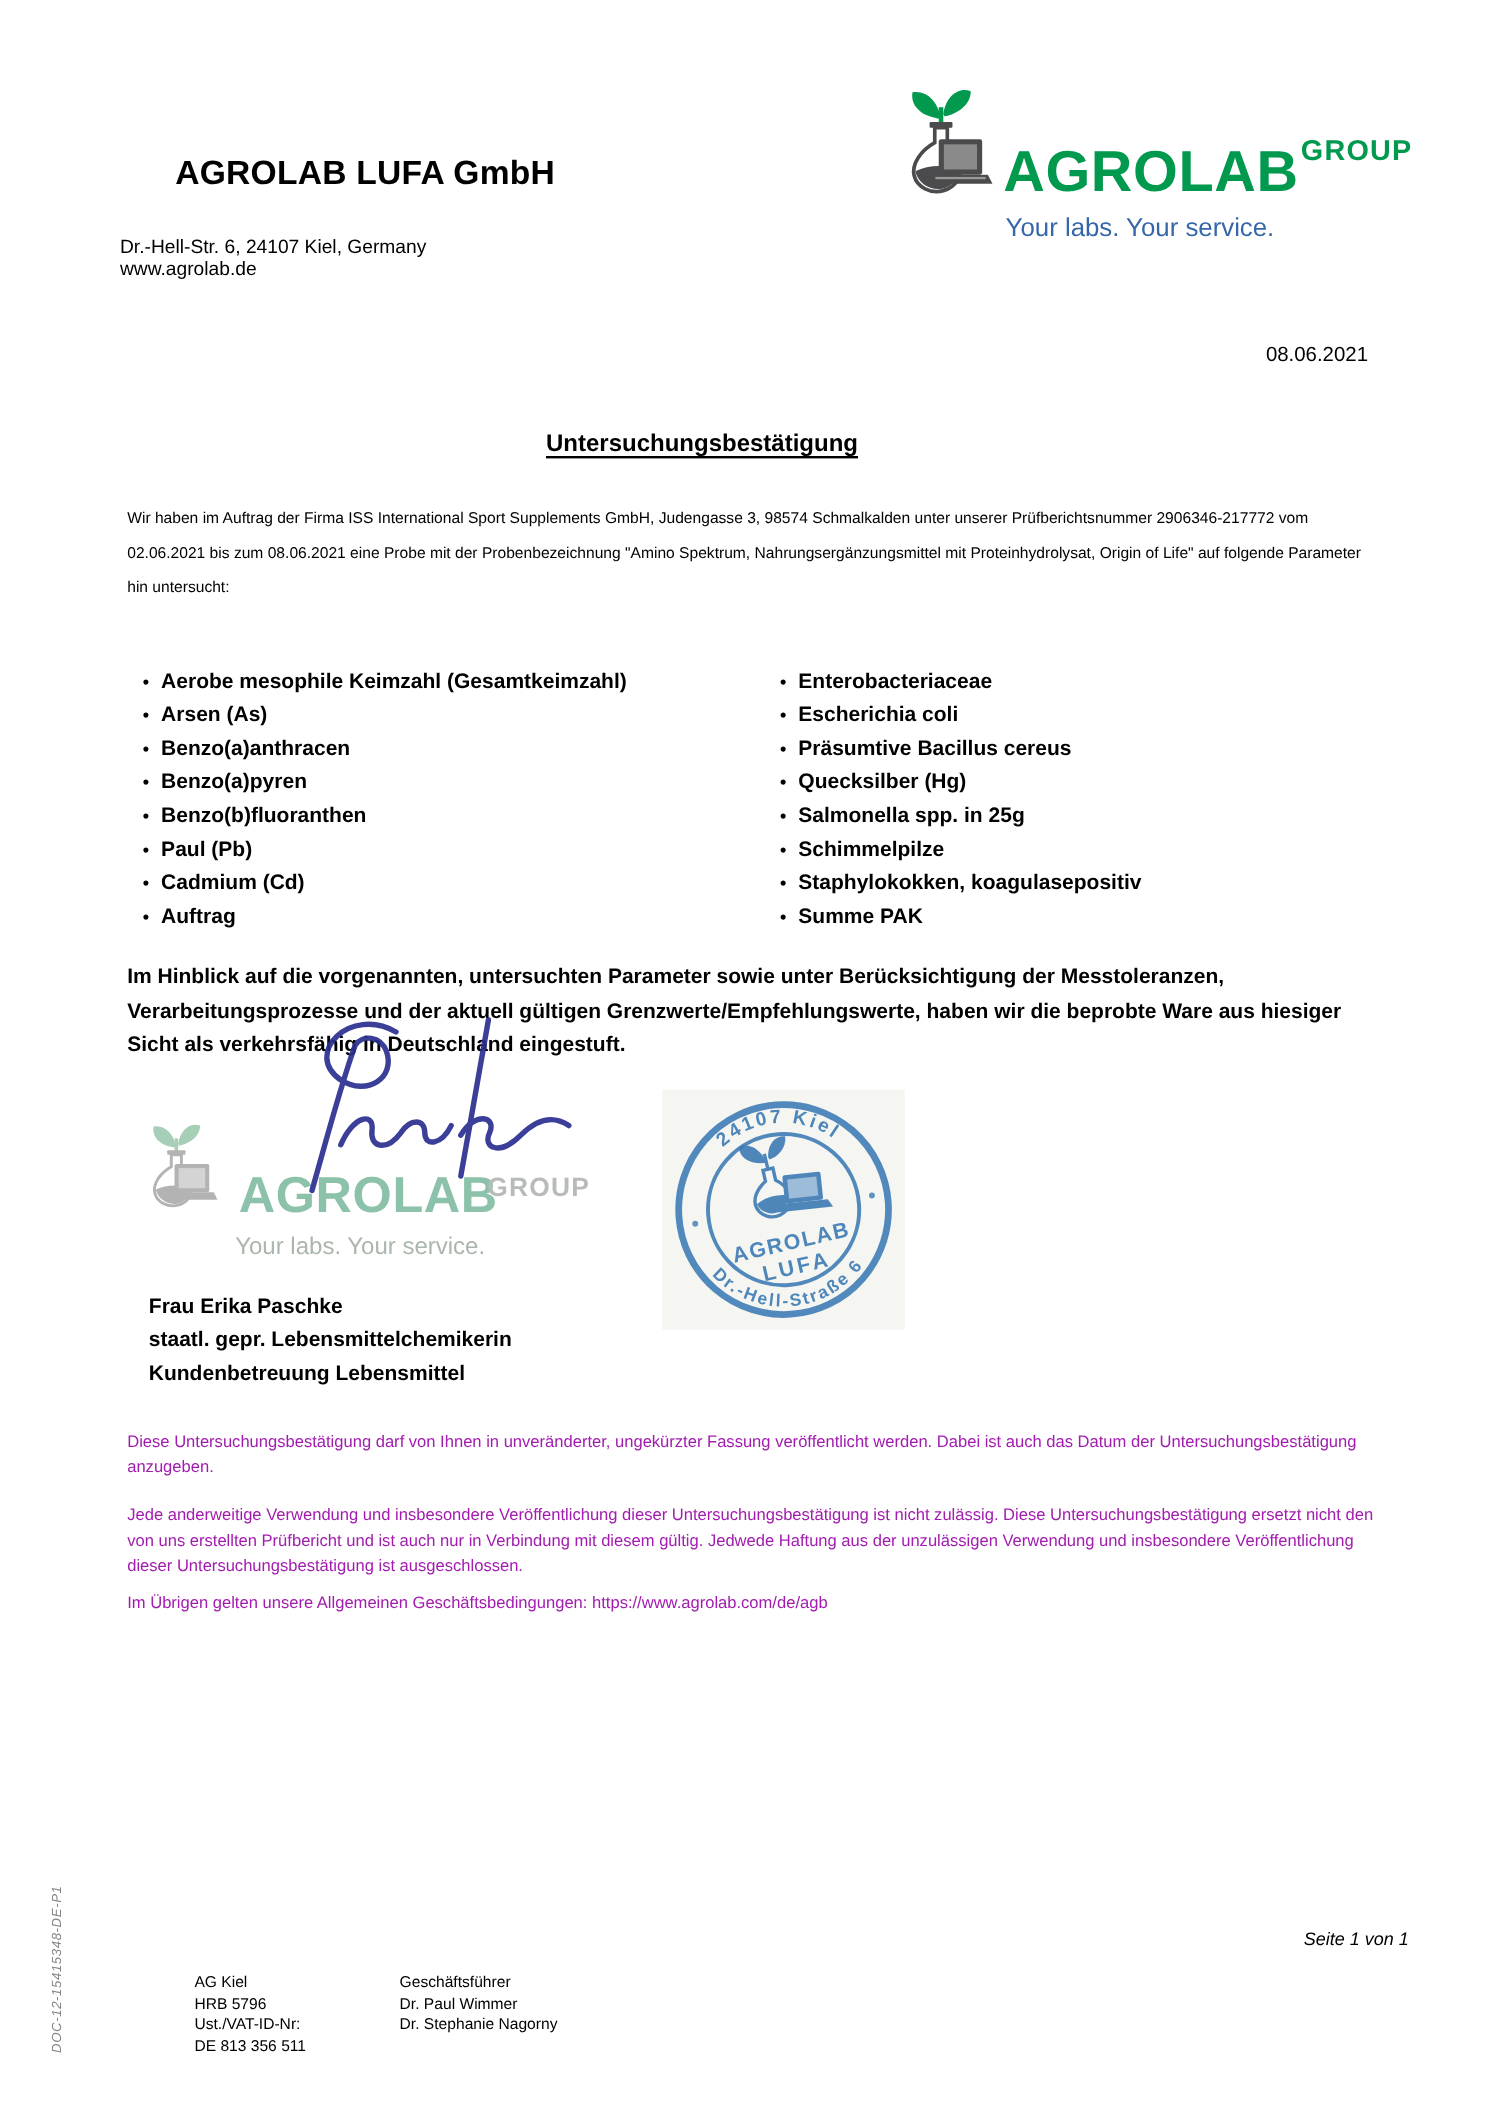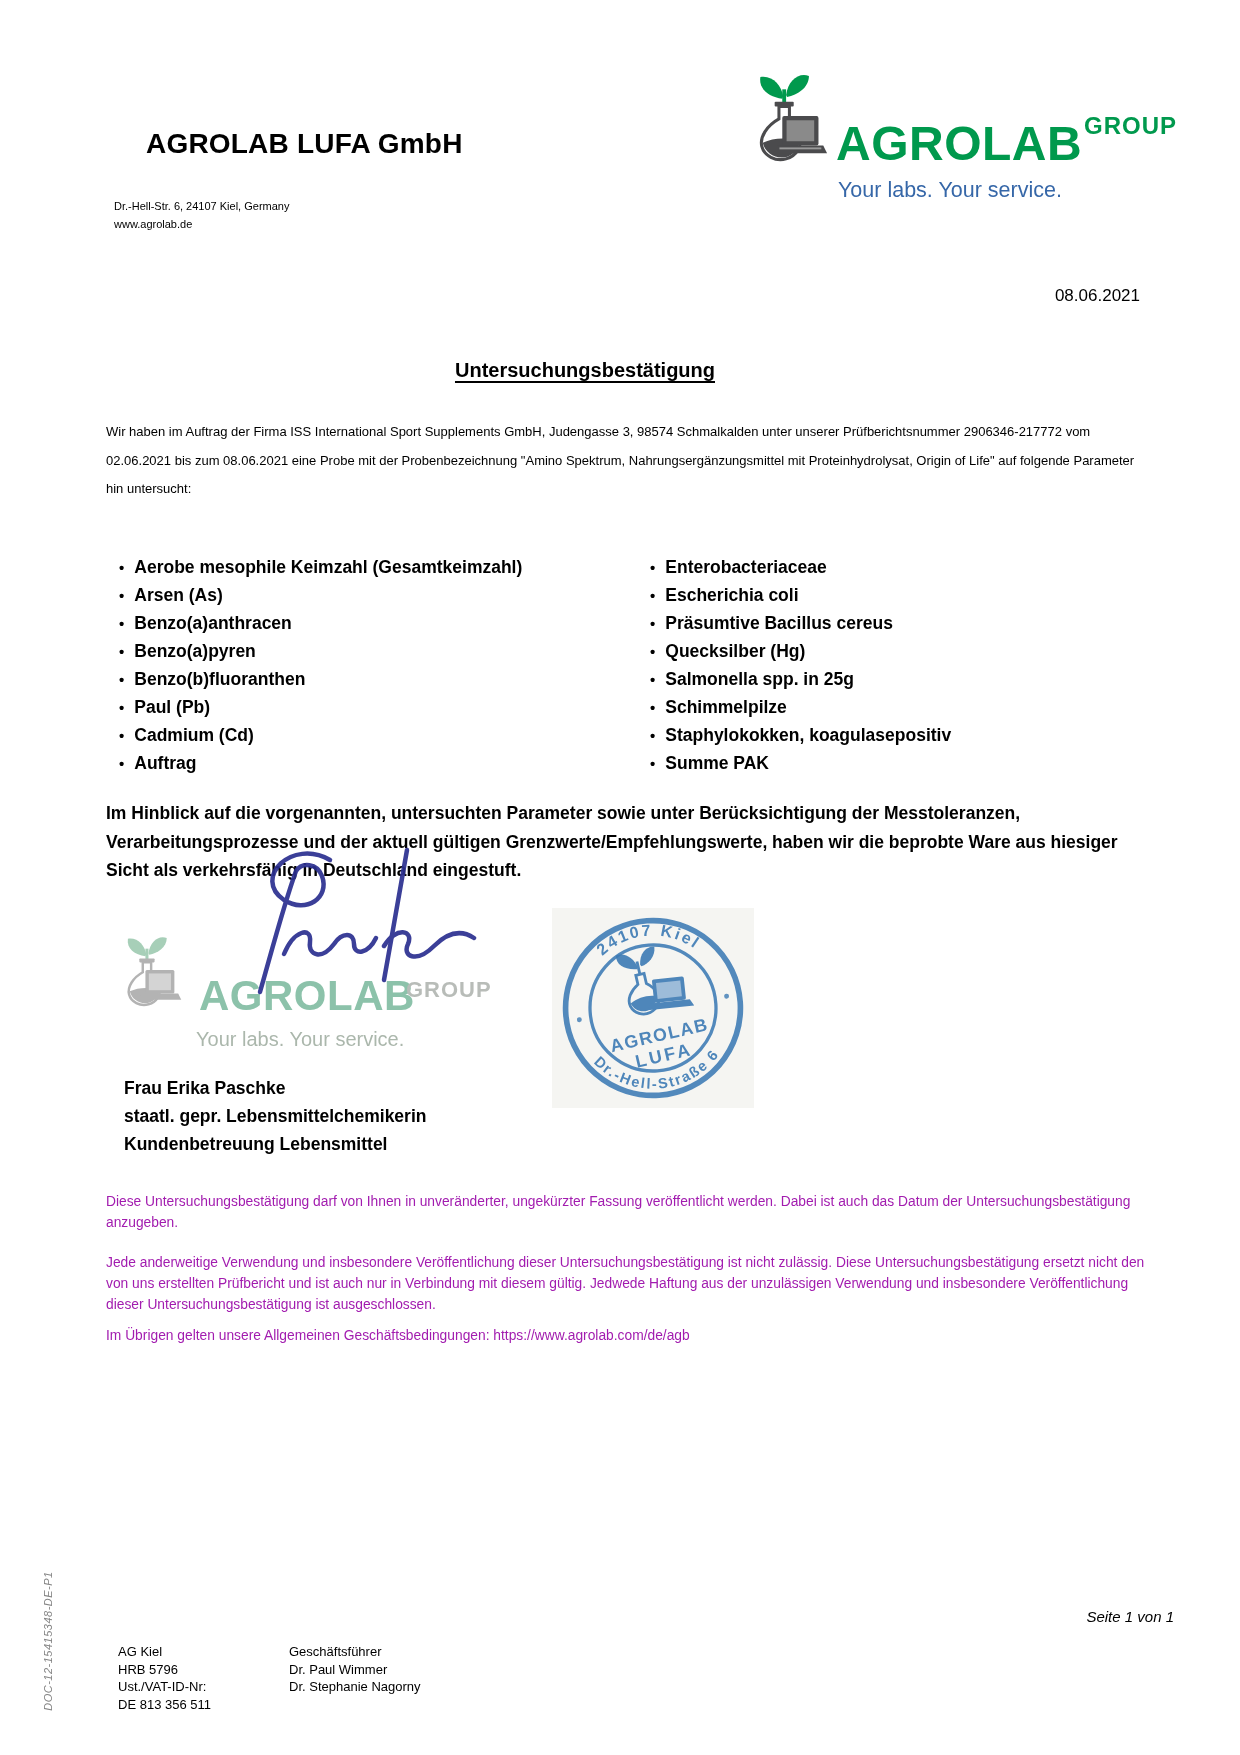--- a/index.html
+++ b/index.html
@@ -7,21 +7,21 @@
     position:relative;width:1240px;height:1755px;background:#ffffff;
     font-family:"Liberation Sans",sans-serif;color:#000;overflow:hidden;
     margin:0 auto;
   }
   .abs{position:absolute;}
   
   .doc-id{left:-22px;top:1635px;width:140px;transform:rotate(-90deg);
     font-size:11px;font-style:italic;color:#858585;letter-spacing:.5px;text-align:center;}
   
   .company{left:106px;top:128px;font-size:28px;font-weight:bold;letter-spacing:.2px;margin-left:40px;}
-  .address{left:114px;top:198px;font-size:11px;line-height:17.5px;}
+  .address{left:100px;top:198px;font-size:16px;line-height:17.5px;}
   
   .logo-icon{left:748px;top:64px;}
   .logo-brand{left:836px;top:116px;font-size:48px;font-weight:bold;color:#00994d;letter-spacing:.5px;}
   .logo-group{left:1084px;top:112px;font-size:24px;font-weight:bold;color:#00994d;letter-spacing:1px;}
   .logo-tagline{left:838px;top:178px;font-size:21.5px;color:#3667a8;}
   
   .date{right:100px;top:286px;font-size:17px;}
   .title{left:105px;top:359px;width:960px;text-align:center;font-size:20px;font-weight:bold;
     text-decoration:underline;text-underline-offset:4px;text-decoration-thickness:2px;}
   
@@ -42,21 +42,21 @@
   .stamp-box{left:552px;top:908px;width:202px;height:200px;background:#f5f5f2;
     display:flex;align-items:center;justify-content:center;}
   .stamp-box svg{transform:rotate(-4deg);}
   
   .legal{left:106px;width:1042px;font-size:13.8px;line-height:21px;color:#a21caf;}
   .legal-1{top:1191px;}
   .legal-2{top:1252px;}
   .legal-3{top:1325px;}
   .page-num{right:66px;top:1608px;font-size:15px;font-style:italic;}
   
-  .footer-col{top:1643px;font-size:13px;line-height:17.5px;}
+  .footer-col{top:1643px;font-size:13px;line-height:17.5px;margin-left:44px;}
   .footer-registry{left:118px;}
   .footer-management{left:289px;}
 </style>
 </head>
 <body>
 
 <div class="page">
 
   <div class="abs doc-id">DOC-12-15415348-DE-P1</div>
 

